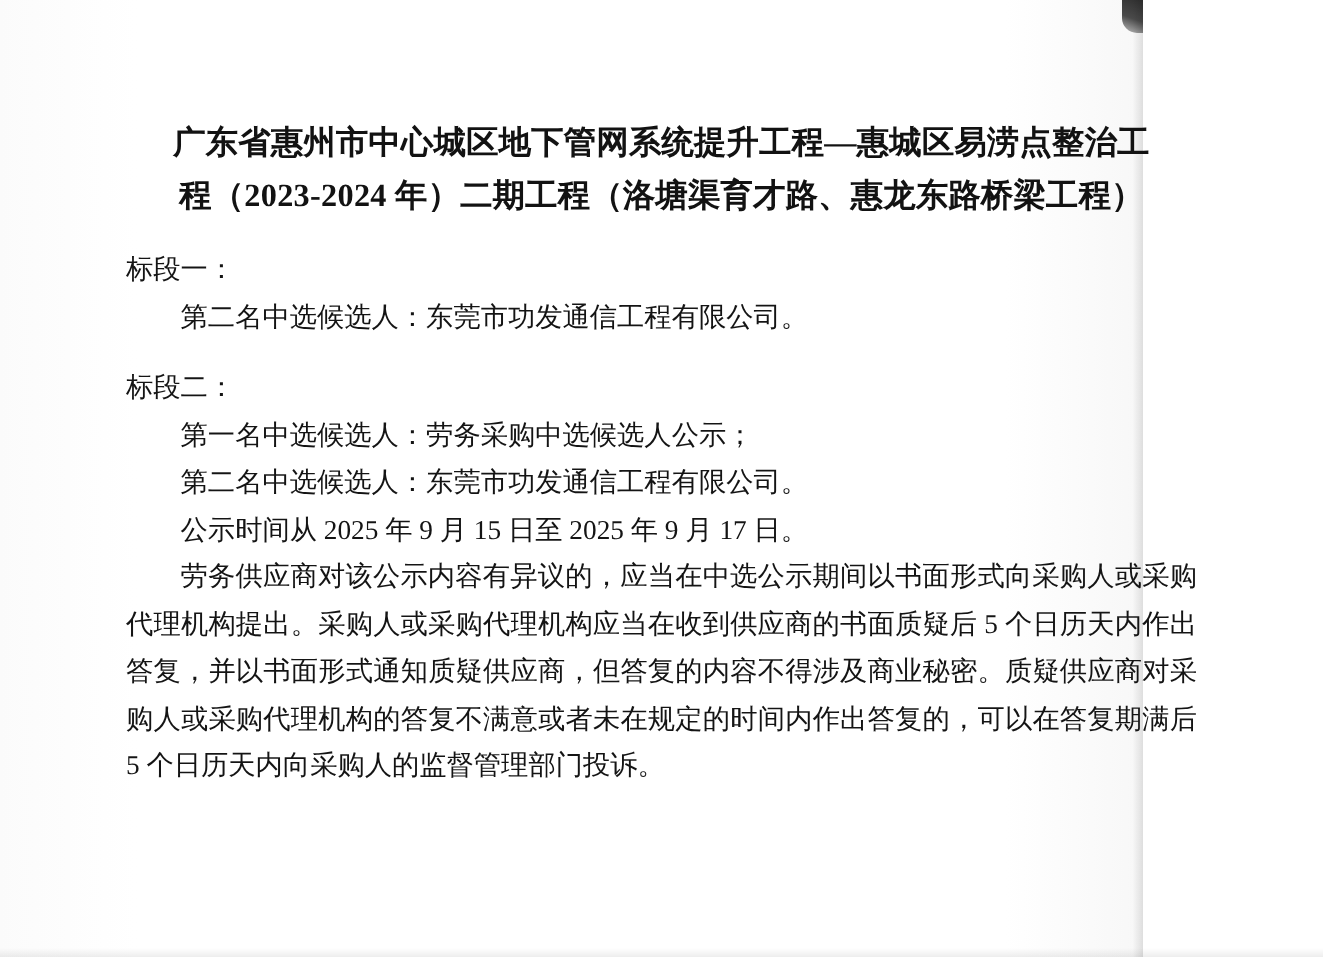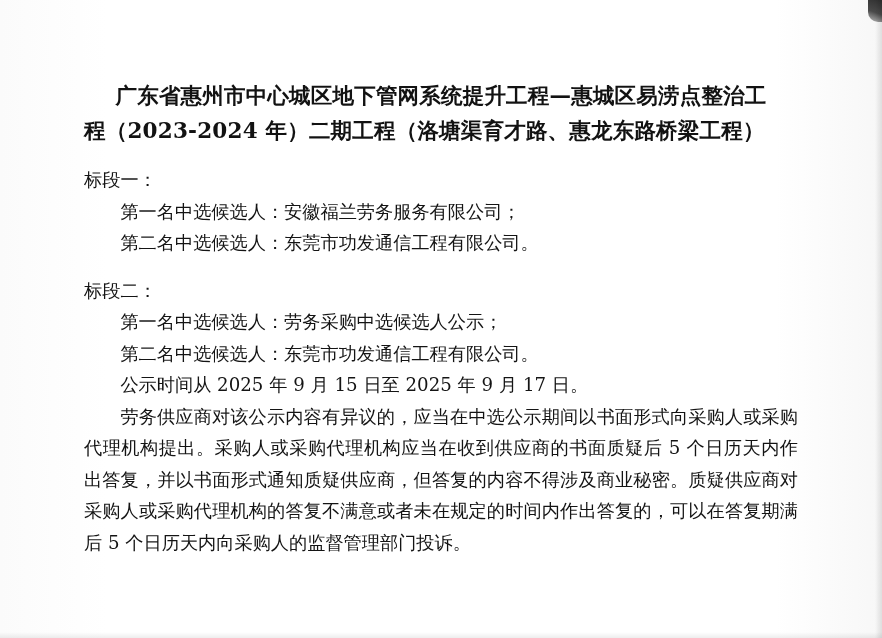--- a/index.html
+++ b/index.html
@@ -11,24 +11,25 @@
     height: 638px;
     background: #ffffff;
     font-family: "DejaVu Serif", "Liberation Serif", serif;
     overflow: hidden;
     position: relative;
   }
   .page {
     position: absolute;
     left: 0;
     top: 0;
-    width: 882px;
+    width: 762px;
     height: 638px;
     background: #fefefe;
     background-image: linear-gradient(90deg, #fbfbfb 0%, #ffffff 12%, #ffffff 88%, #f7f7f7 100%);
+    font-family: Liberation Serif, serif;
   }
   
   .corner-shadow {
     position: absolute;
     right: 0;
     top: 0;
     width: 14px;
     height: 22px;
     background: linear-gradient(200deg, #2f2f2f 0%, #4a4a4a 55%, #bdbdbd 100%);
     border-bottom-left-radius: 10px;
@@ -63,21 +64,21 @@
     line-height: 35px;
     text-align: center;
     letter-spacing: 0.2px;
     color: #121212;
     margin: 0 0 12px 0;
   }
   .doc-title .t-line {
     display: block;
   }
   .doc-title .t-line.l2 {
-    text-align: left;
+    text-align: center;
   }
 
   .body-block {
     font-size: 18.2px;
     line-height: 31.5px;
     color: #141414;
     text-align: justify;
     text-justify: inter-ideograph;
   }
   p {
@@ -107,21 +108,20 @@
     <h1 class="doc-title">
       <span class="t-line l1">广东省惠州市中心城区地下管网系统提升工程—惠城区易涝点整治工</span>
       <span class="t-line l2">程（2023-2024 年）二期工程（洛塘渠育才路、惠龙东路桥梁工程）</span>
     </h1>
 
     <div class="body-block">
 
 
       <p class="noindent">标段一：</p>
 
-      <p class="indent1">第一名中选候选人：安徽福兰劳务服务有限公司；</p>
 
       <p class="indent1">第二名中选候选人：东莞市功发通信工程有限公司。</p>
 
       <p class="noindent">标段二：</p>
 
       <p class="indent1">第一名中选候选人：劳务采购中选候选人公示；</p>
 
       <p class="indent1">第二名中选候选人：东莞市功发通信工程有限公司。</p>
 
       <p class="indent1">公示时间从 2025 年 9 月 15 日至 2025 年 9 月 17 日。</p>

